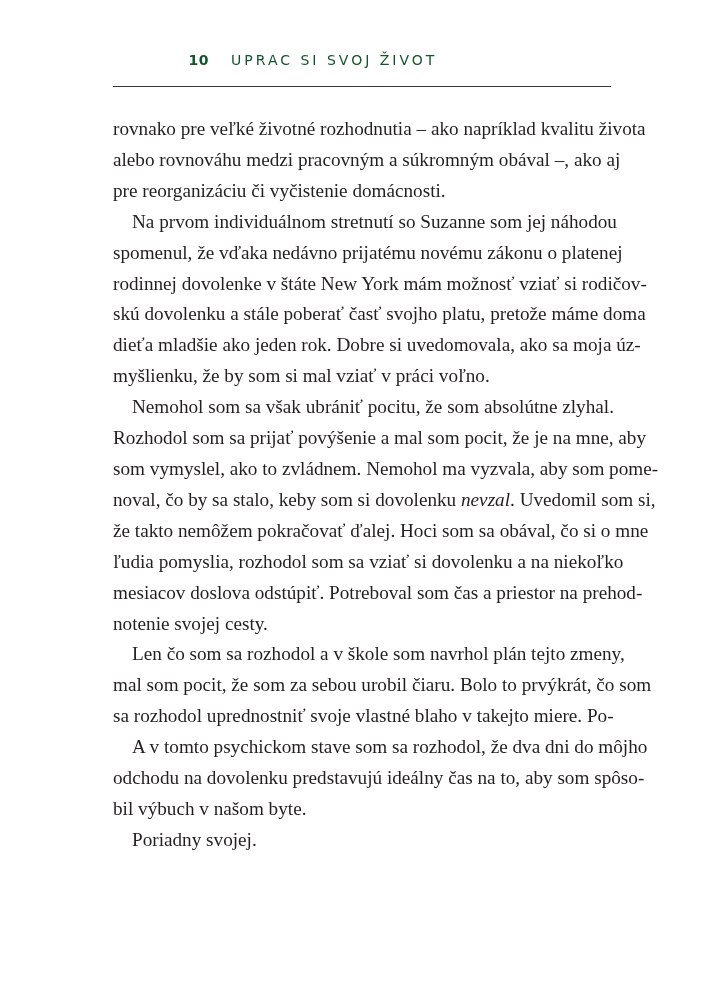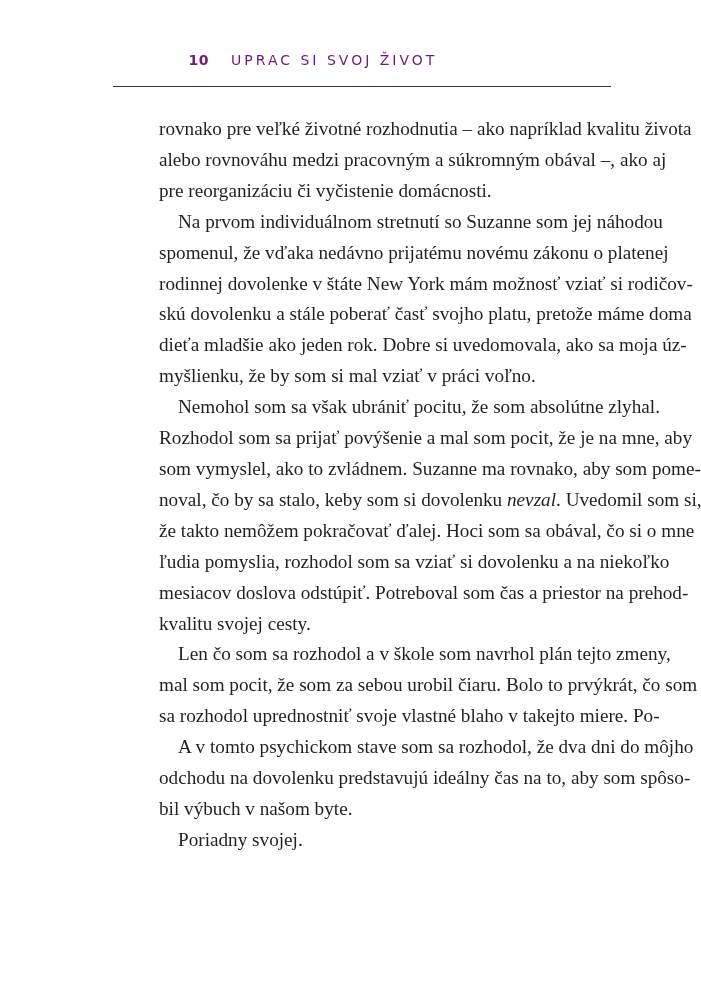--- a/index.html
+++ b/index.html
@@ -16,21 +16,21 @@
     }
     .running-head {
       position: absolute;
       top: 50px;
       left: 0;
       width: 626px;
       text-align: center;
       font-family: "DejaVu Sans", sans-serif;
       font-size: 14px;
       letter-spacing: 3px;
-      color: #701a75;
+      color: #14532d;
       line-height: 20px;
     }
     .running-head .page-number {
       font-weight: bold;
       letter-spacing: 0.5px;
       margin-right: 22px;
     }
     .head-rule {
       position: absolute;
       top: 86px;
@@ -54,21 +54,20 @@
       text-align: justify;
       text-align-last: left;
       hyphens: manual;
     }
     .text-body .line {
       display: block;
       text-align: justify;
       text-align-last: justify;
       white-space: nowrap;
       overflow: visible;
-      margin-left: 46px;
     }
     .text-body .line.last {
       text-align-last: left;
     }
     .text-body .line.first-indent {
       padding-left: 19px;
     }
     em {
     }
   </style>
@@ -94,26 +93,26 @@
     <span class="line">spomenul, že vďaka nedávno prijatému novému zákonu o platenej</span>
     <span class="line">rodinnej dovolenke v štáte New York mám možnosť vziať si rodičov-</span>
     <span class="line">skú dovolenku a stále poberať časť svojho platu, pretože máme doma</span>
     <span class="line">dieťa mladšie ako jeden rok. Dobre si uvedomovala, ako sa moja úz-</span>
     <span class="line last">myšlienku, že by som si mal vziať v práci voľno.</span>
   </p>
 
   <p>
     <span class="line first-indent">Nemohol som sa však ubrániť pocitu, že som absolútne zlyhal.</span>
     <span class="line">Rozhodol som sa prijať povýšenie a mal som pocit, že je na mne, aby</span>
-    <span class="line">som vymyslel, ako to zvládnem. Suzanne ma rovnako, aby som pome-</span>
+    <span class="line">som vymyslel, ako to zvládnem. Nemohol ma vyzvala, aby som pome-</span>
     <span class="line"><span>noval, čo by sa stalo, keby som si dovolenku </span><em>nevzal</em><span>. Uvedomil som si,</span></span>
     <span class="line">že takto nemôžem pokračovať ďalej. Hoci som sa obával, čo si o mne</span>
     <span class="line">ľudia pomyslia, rozhodol som sa vziať si dovolenku a na niekoľko</span>
     <span class="line">mesiacov doslova odstúpiť. Potreboval som čas a priestor na prehod-</span>
-    <span class="line last">kvalitu svojej cesty.</span>
+    <span class="line last">notenie svojej cesty.</span>
   </p>
 
   <p>
     <span class="line first-indent">Len čo som sa rozhodol a v škole som navrhol plán tejto zmeny,</span>
     <span class="line">mal som pocit, že som za sebou urobil čiaru. Bolo to prvýkrát, čo som</span>
     <span class="line">sa rozhodol uprednostniť svoje vlastné blaho v takejto miere. Po-</span>
   </p>
 
   <p>
     <span class="line first-indent">A v tomto psychickom stave som sa rozhodol, že dva dni do môjho</span>

